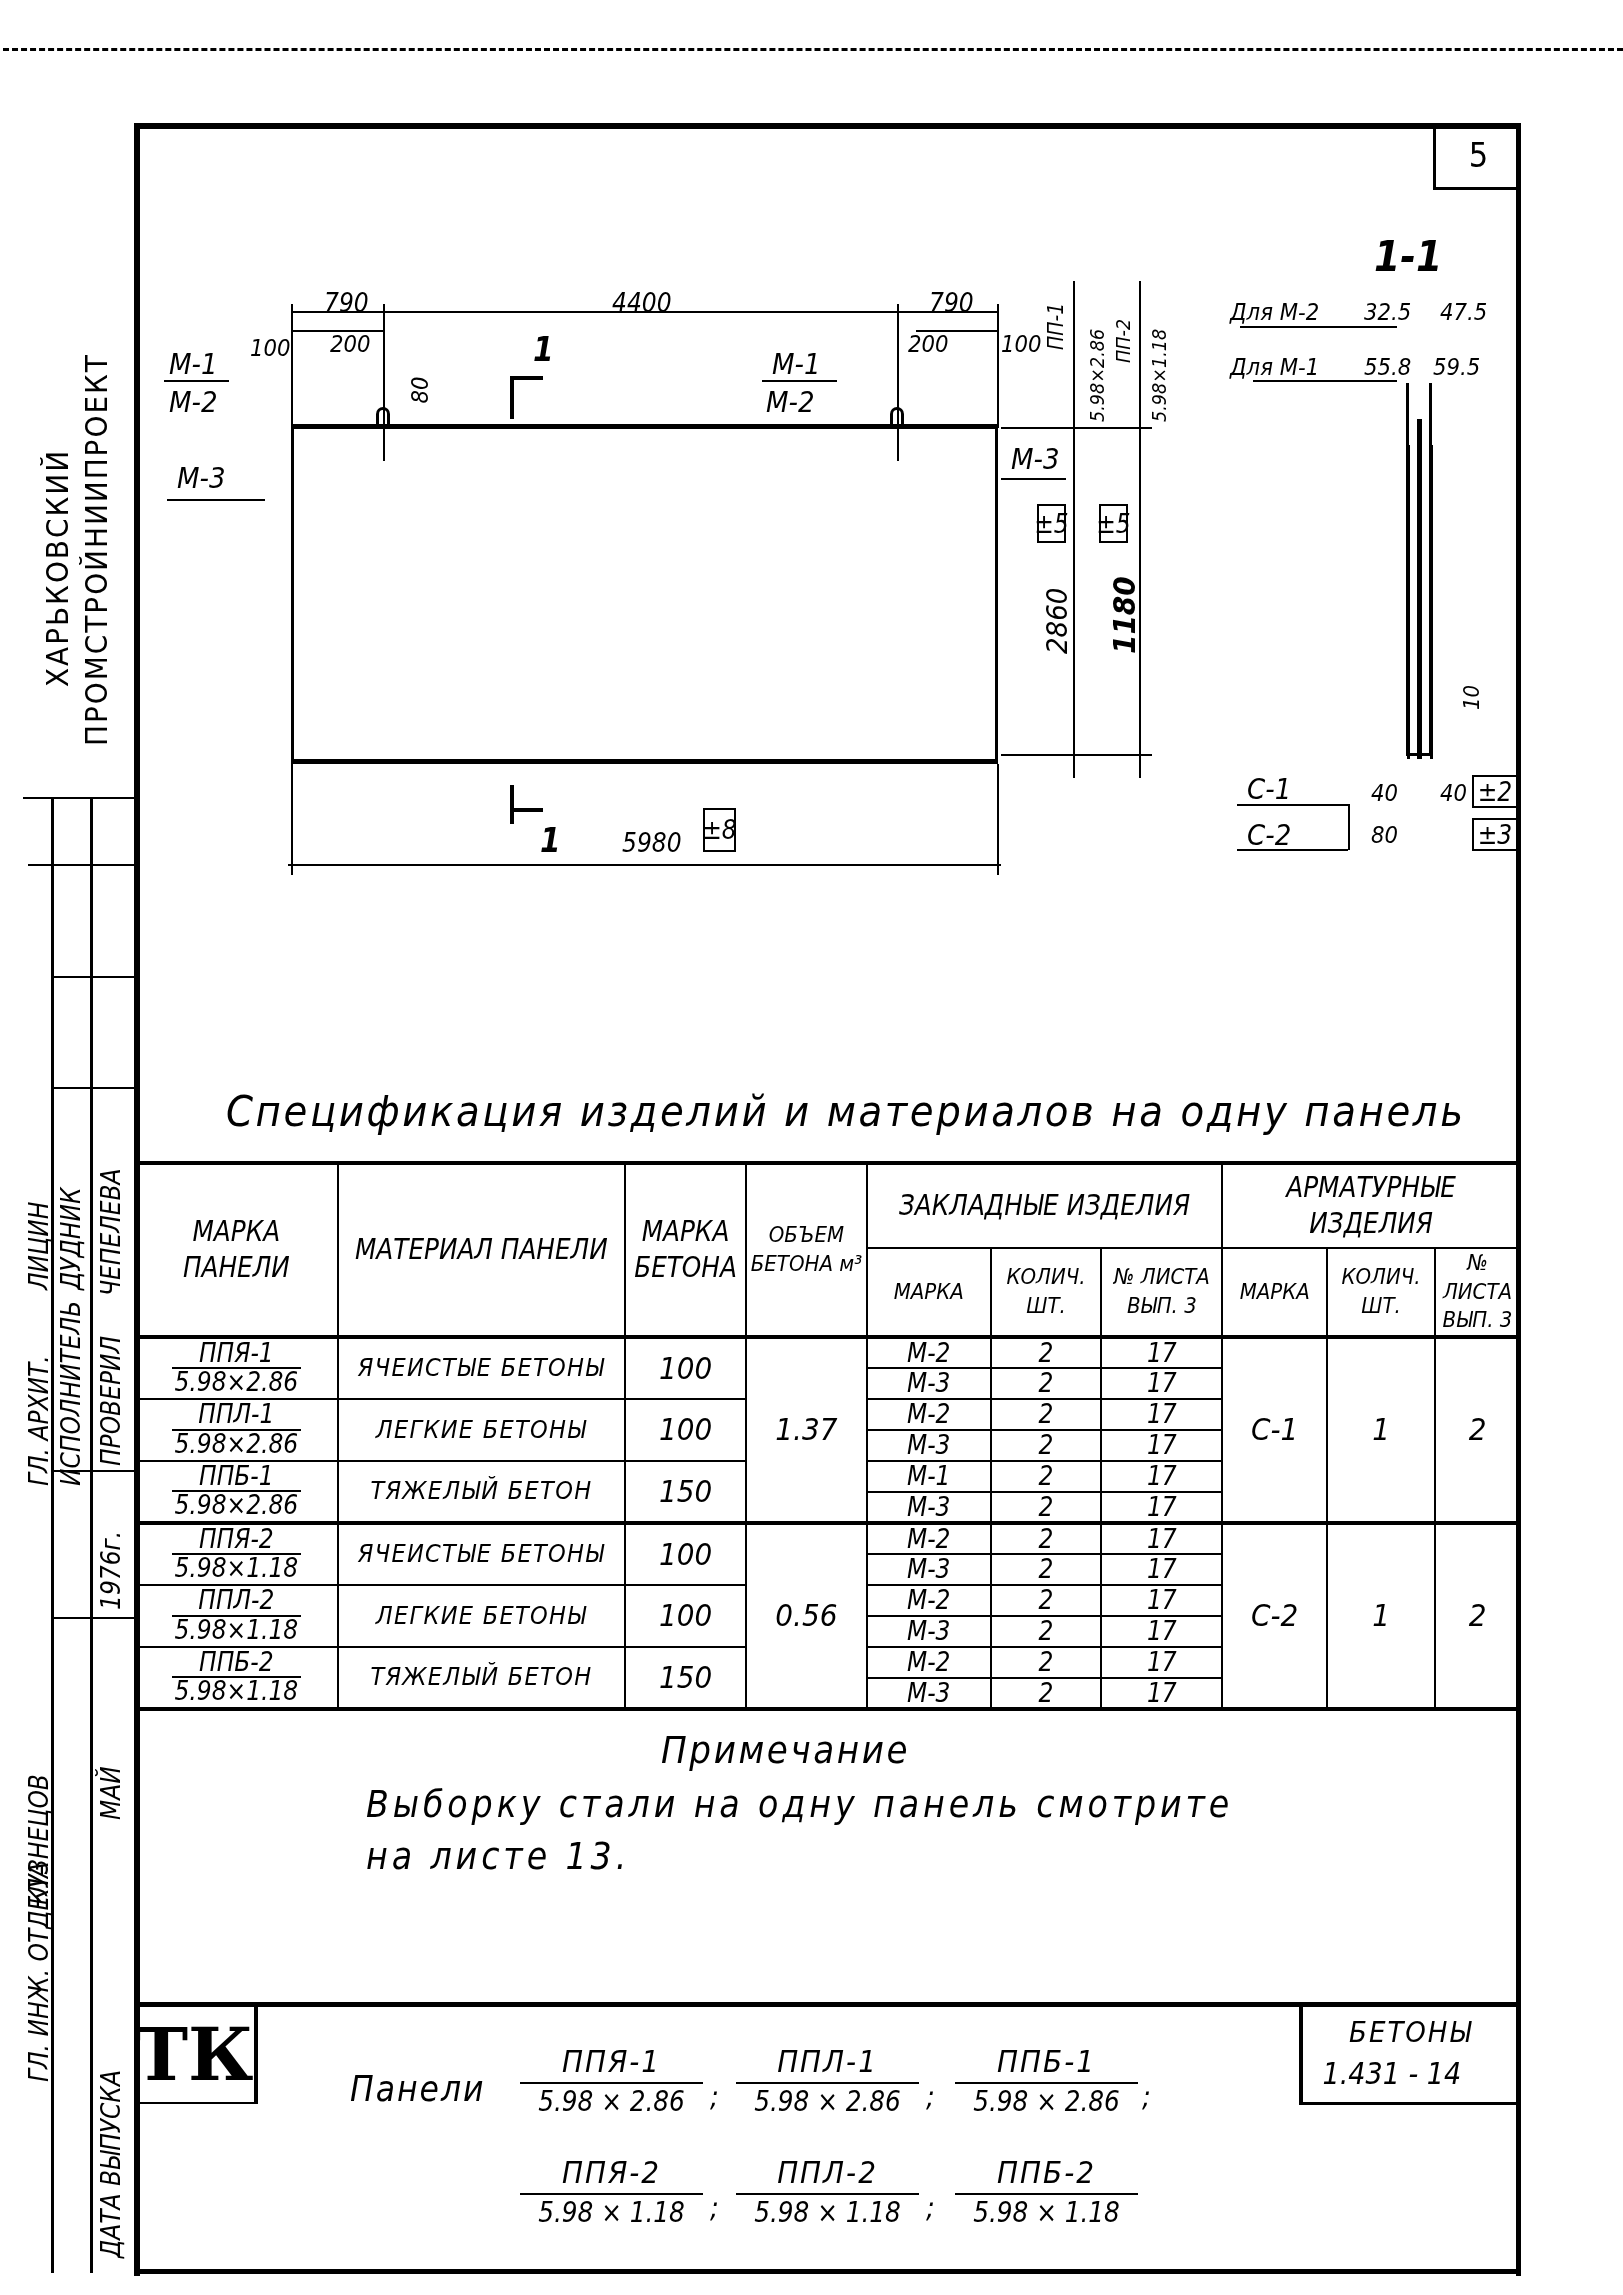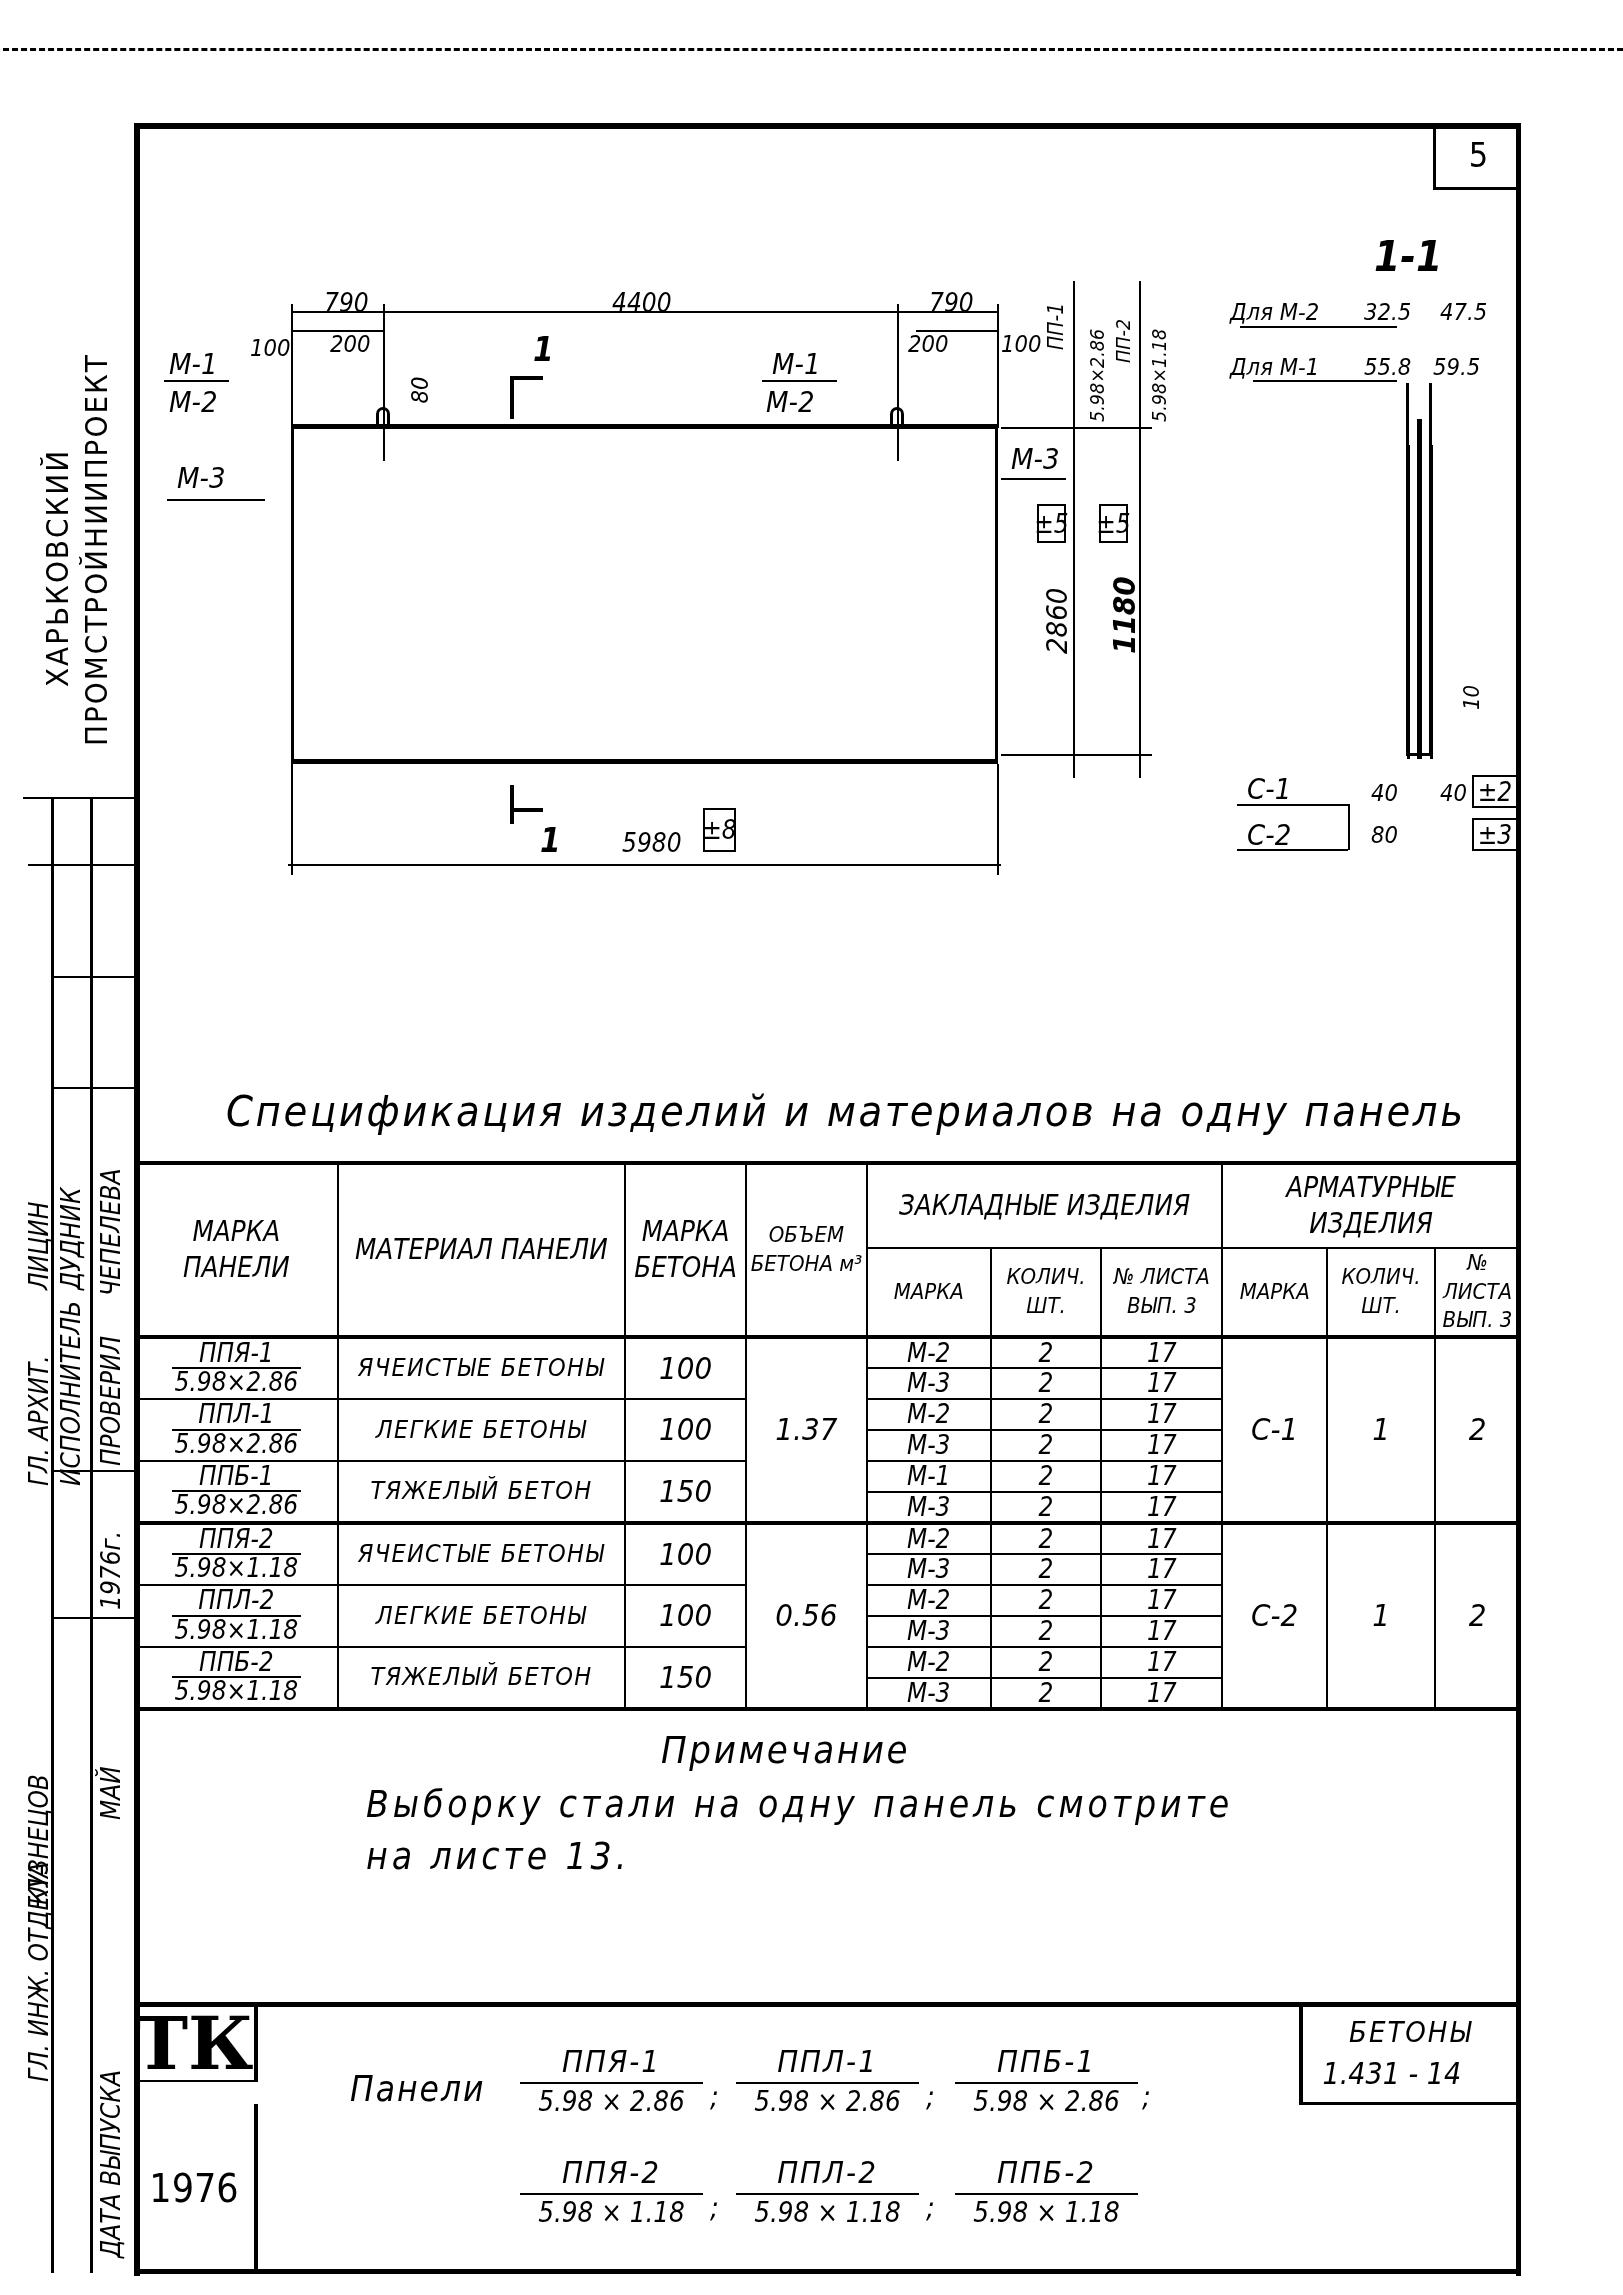--- a/index.html
+++ b/index.html
@@ -39,21 +39,21 @@
   table.spec .big { font-size: 31px; }
   table.spec tr.grp-top td { border-top-width: 4.6px; }
   table.spec thead tr:first-child th { border-top-width: 4.6px; }
 
   
   .note-title { position: absolute; left: 661px; top: 1728px; font-size: 38px; font-style: italic; letter-spacing: 2.6px; }
   .note-text { position: absolute; left: 366px; font-size: 37px; font-style: italic; letter-spacing: 3.9px; white-space: nowrap; }
 
   
   .tb { position: absolute; left: 134px; top: 2002px; width: 1387px; height: 272px; border-top: 5.2px solid #000; border-bottom: 5.2px solid #000; }
-  .tb-logo { position: absolute; left: 0; top: 0; width: 124px; height: 75px; border-right: 4.6px solid #000; border-bottom: 2.6px solid #000; display:flex; align-items:center; justify-content:center; font-family: "DejaVu Serif", serif; font-size: 72px; font-weight: bold; }
+  .tb-logo { position: absolute; left: 0; top: 0; width: 124px; height: 97px; border-right: 4.6px solid #000; border-bottom: 2.6px solid #000; display:flex; align-items:center; justify-content:center; font-family: "DejaVu Serif", serif; font-size: 72px; font-weight: bold; }
   .tb-year { position: absolute; left: 0; top: 97px; width: 124px; height: 169px; border-right: 4.6px solid #000; display:flex; align-items:center; justify-content:center; font-size: 39px; }
   .tb-series { position: absolute; right: 0; top: 0; width: 222px; height: 98px; border-left: 4.6px solid #000; border-bottom: 3.3px solid #000; font-style: italic; }
   .tb-series .lbl { position: absolute; left: 46px; top: 7.9px; font-size: 29px; letter-spacing: 2px; }
   .tb-series .val { position: absolute; left: 19.6px; top: 49px; font-size: 30px; }
   .tb-issue { position: absolute; right: 115px; top: 98px; width: 108px; height: 164px; border-left: 4.6px solid #000; border-right: 3.3px solid #000; font-style: italic; text-align:center; }
   .tb-sheet { position: absolute; right: 0; top: 98px; width: 115px; height: 164px; font-style: italic; text-align:center; }
   .tb-issue .lbl, .tb-sheet .lbl { margin-top: 11.8px; font-size: 25px; }
   .tb-issue .val, .tb-sheet .val { margin-top: 6.5px; font-size: 33px; }
   .tb-panels-lbl { position: absolute; left: 216px; top: 62px; font-size: 35px; font-style: italic; letter-spacing: 2px; }
   .tb-frac { position: absolute; font-style: italic; text-align: center; width: 183px; }
@@ -353,21 +353,20 @@
     </tr>
   </tbody>
 </table>
 
 <div class="note-title">Примечание</div>
 <div class="note-text" style="top:1783px;">Выборку стали на одну панель смотрите</div>
 <div class="note-text" style="top:1835px;">на листе 13.</div>
 
 <div class="tb">
   <div class="tb-logo">ТК</div>
-  <div class="tb-year">1976</div>
 
   <div class="tb-panels-lbl">Панели</div>
 
   <div class="tb-frac" style="left:386px; top:36px;">
     <span class="num">ППЯ-1</span>
     <span class="den">5.98 × 2.86</span>
   </div>
   <div class="tb-sep" style="left:576px; top:72px;">;</div>
   <div class="tb-frac" style="left:602px; top:36px;">
     <span class="num">ППЛ-1</span>

